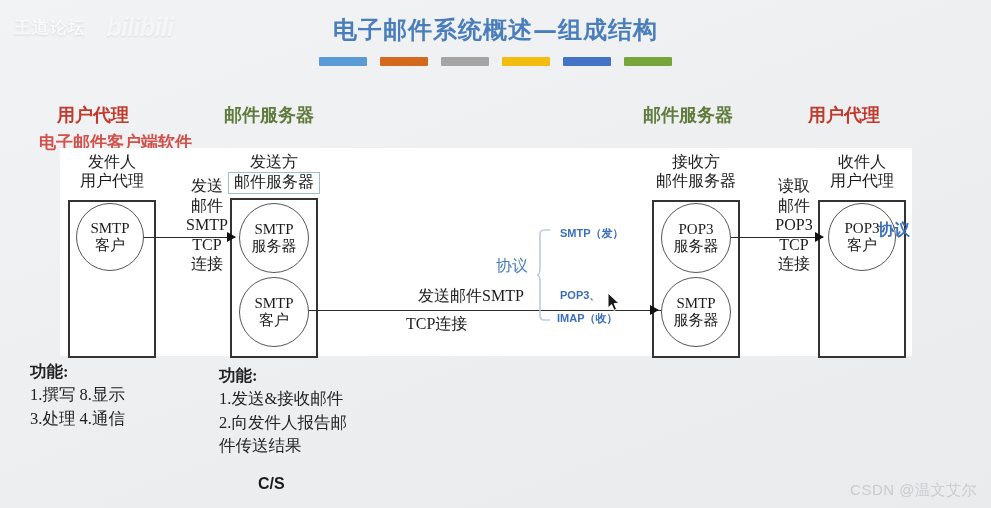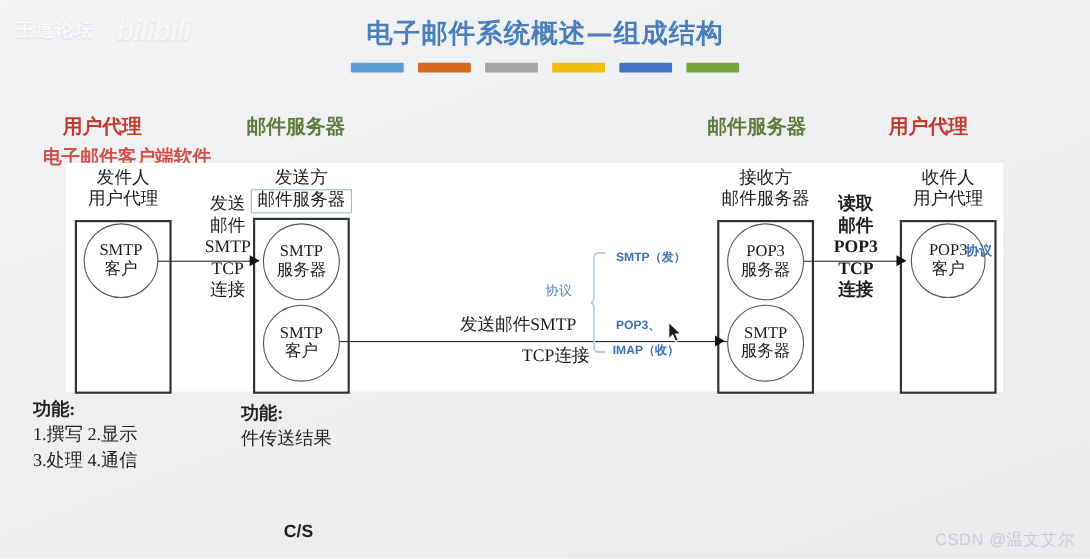--- a/index.html
+++ b/index.html
@@ -151,21 +151,21 @@
     position: absolute;
     font-family: "Liberation Sans", "DejaVu Sans", sans-serif;
     font-weight: 700; font-size: 11px;
     color: #3b6fb6;
     white-space: nowrap;
     z-index: 4;
   }
   .proto-soft {
     position: absolute;
     font-family: Liberation Sans, sans-serif;
-    font-size: 12px; color: #4a7ebb;
+    font-size: 16px; color: #4a7ebb;
     white-space: nowrap;
     z-index: 4;
   }
   #brace { position: absolute; left: 537px; top: 228px; width: 14px; height: 94px; z-index: 4; }
 
   
   #cursor { position: absolute; left: 607px; top: 292px; z-index: 9; }
 </style>
 </head>
 <body>
@@ -260,51 +260,53 @@
   <div class="arrow" style="left:815px; top:232px;"></div>
 
   <div class="linklbl" style="left:176px; top:176px; width:62px;">
     <div>发送</div>
     <div>邮件</div>
     <div>SMTP</div>
     <div>TCP</div>
     <div>连接</div>
   </div>
 
-  <div class="linklbl" style="left:747px; top:176px; width:62px;font-weight:bold;">
+  <div class="linklbl" style="left:763px; top:176px; width:62px;">
     <div>读取</div>
     <div>邮件</div>
     <div>POP3</div>
     <div>TCP</div>
     <div>连接</div>
   </div>
 
   <div class="linklbl" style="left:406px; top:286px; width:130px; text-align:center;">发送邮件SMTP</div>
-  <div class="linklbl" style="left:406px; top:314px; width:130px; text-align:right;">TCP连接</div>
+  <div class="linklbl" style="left:406px; top:314px; width:130px; text-align:left;">TCP连接</div>
 
   <svg id="brace" viewBox="0 0 14 94">
     <path d="M13 2 H7 Q3 2 3 7 V40 Q3 47 0 47 Q3 47 3 54 V87 Q3 92 7 92 H13" fill="none" stroke="#b9cde4" stroke-width="1.6"></path>
   </svg>
   <div class="proto-soft" style="left:496px; top:256px;">协议</div>
 
   <div class="proto" style="left:560px; top:226px;">SMTP（发）</div>
   <div class="proto" style="left:560px; top:288px;">POP3、</div>
   <div class="proto" style="left:557px; top:311px;">IMAP（收）</div>
 
   <div class="proto-soft" style="left:878px; top:220px; font-weight:700; color:#3b6fb6;">协议</div>
 
   <svg id="cursor" width="14" height="20" viewBox="0 0 14 20">
     <path d="M1 1 L1 16 L4.6 12.6 L7 18.4 L9.6 17.2 L7.2 11.6 L12 11.4 Z" fill="#1b1b1b" stroke="#ffffff" stroke-width="1"></path>
   </svg>
 
   <div class="note" style="left:30px; top:360px;">
     <div class="bold">功能:</div>
-    <div>1.撰写   2.显示</div>
+    <div>1.撰写   8.显示</div>
     <div>3.处理   4.通信</div>
   </div>
 
   <div class="note" style="left:219px; top:364px;">
     <div class="bold">功能:</div>
+    <div>1.发送&amp;接收邮件</div>
+    <div>2.向发件人报告邮</div>
     <div>件传送结果</div>
   </div>
   <div class="note-cs" style="left:258px; top:475px;">C/S</div>
 
 </div>
 
 </body></html>

